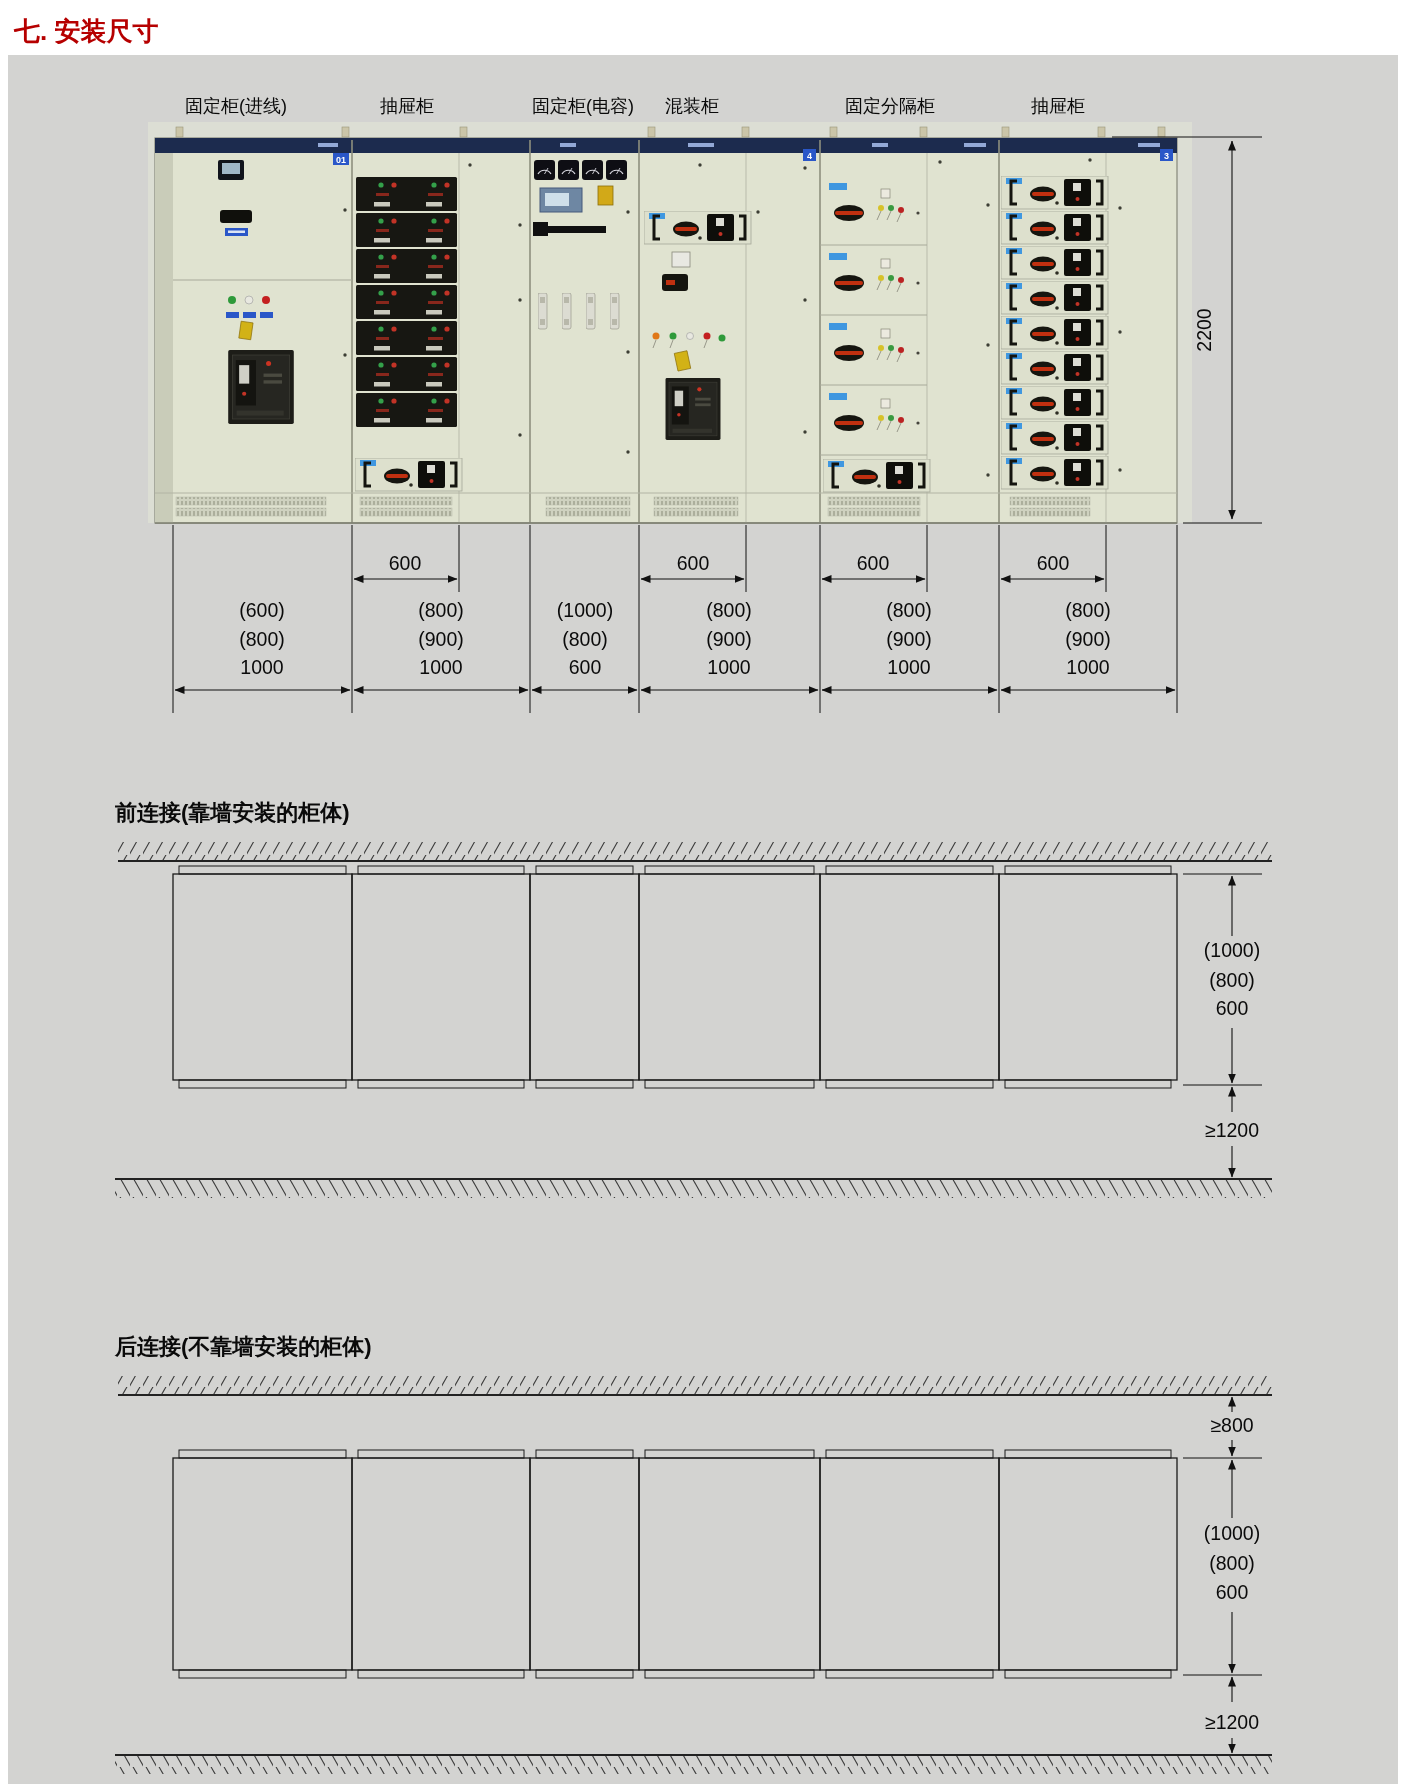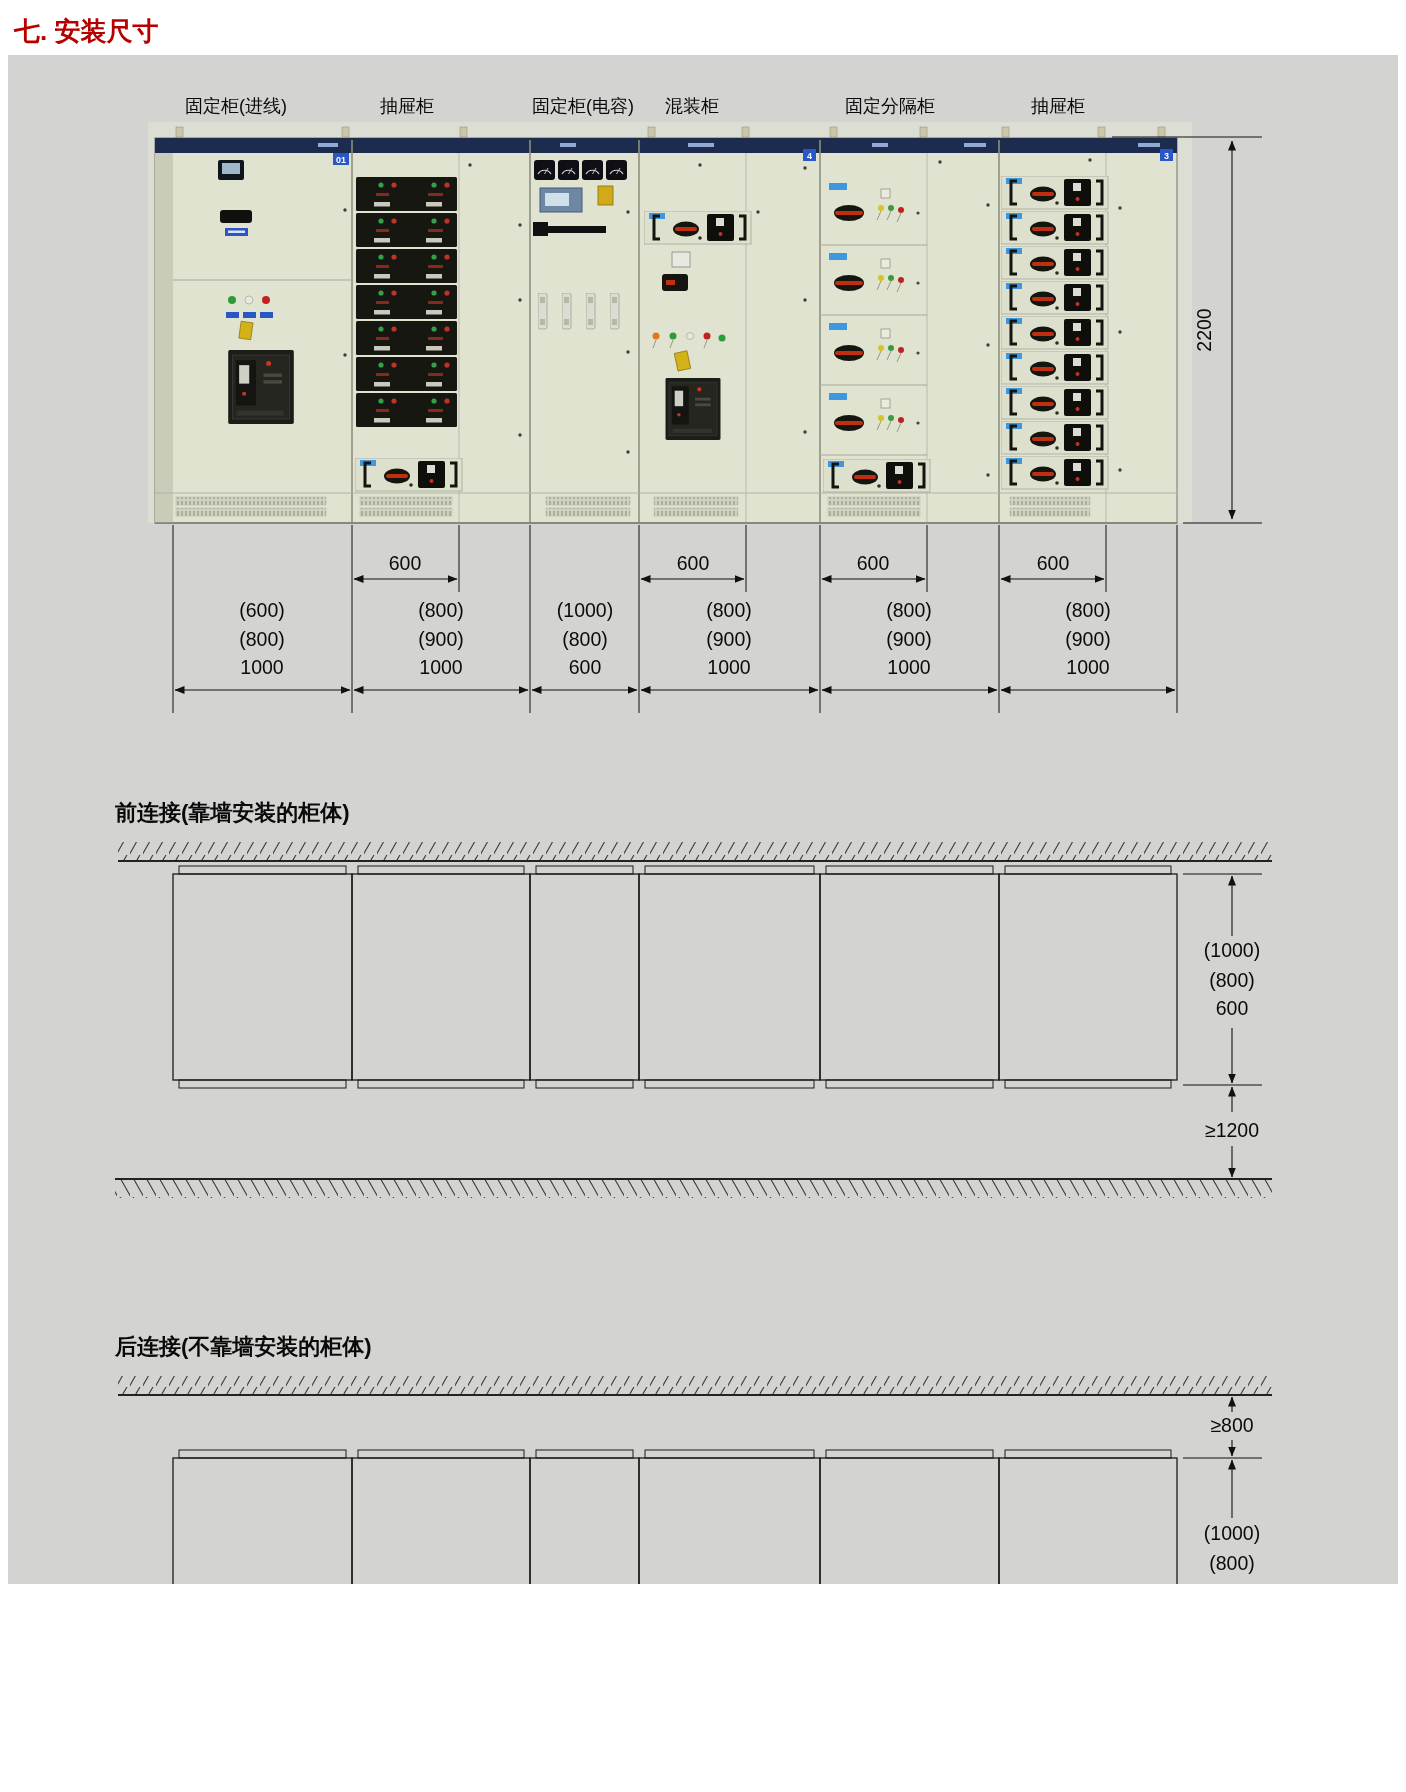--- a/index.html
+++ b/index.html
@@ -1,16 +1,16 @@
 <!DOCTYPE html>
 <html><head>
 <meta charset="utf-8">
 <style>
   html,body{margin:0;padding:0;background:#fff;}
-  .page{position:relative;width:1406px;height:1584px;background:#8b5cf6;overflow:hidden;}
+  .page{position:relative;width:1406px;height:1792px;background:#8b5cf6;overflow:hidden;}
   .page svg{position:absolute;left:0;top:0;}
   text{font-family:"Liberation Sans","DejaVu Sans",sans-serif;fill:#111;}
   .title{font-size:26px;font-weight:bold;fill:#b60000;}
   .sec{font-size:22px;font-weight:bold;fill:#0a0a0a;}
   .cap{font-size:18px;fill:#0a0a0a;}
   .dim{font-size:19.5px;fill:#0a0a0a;}
   .badge{font-size:9px;font-weight:bold;fill:#ffffff;}
   .ln{stroke:#111;stroke-width:1.1;fill:none;}
   .ext{stroke:#111;stroke-width:1;fill:none;}
   .wall{stroke:#222;stroke-width:2;fill:none;}

